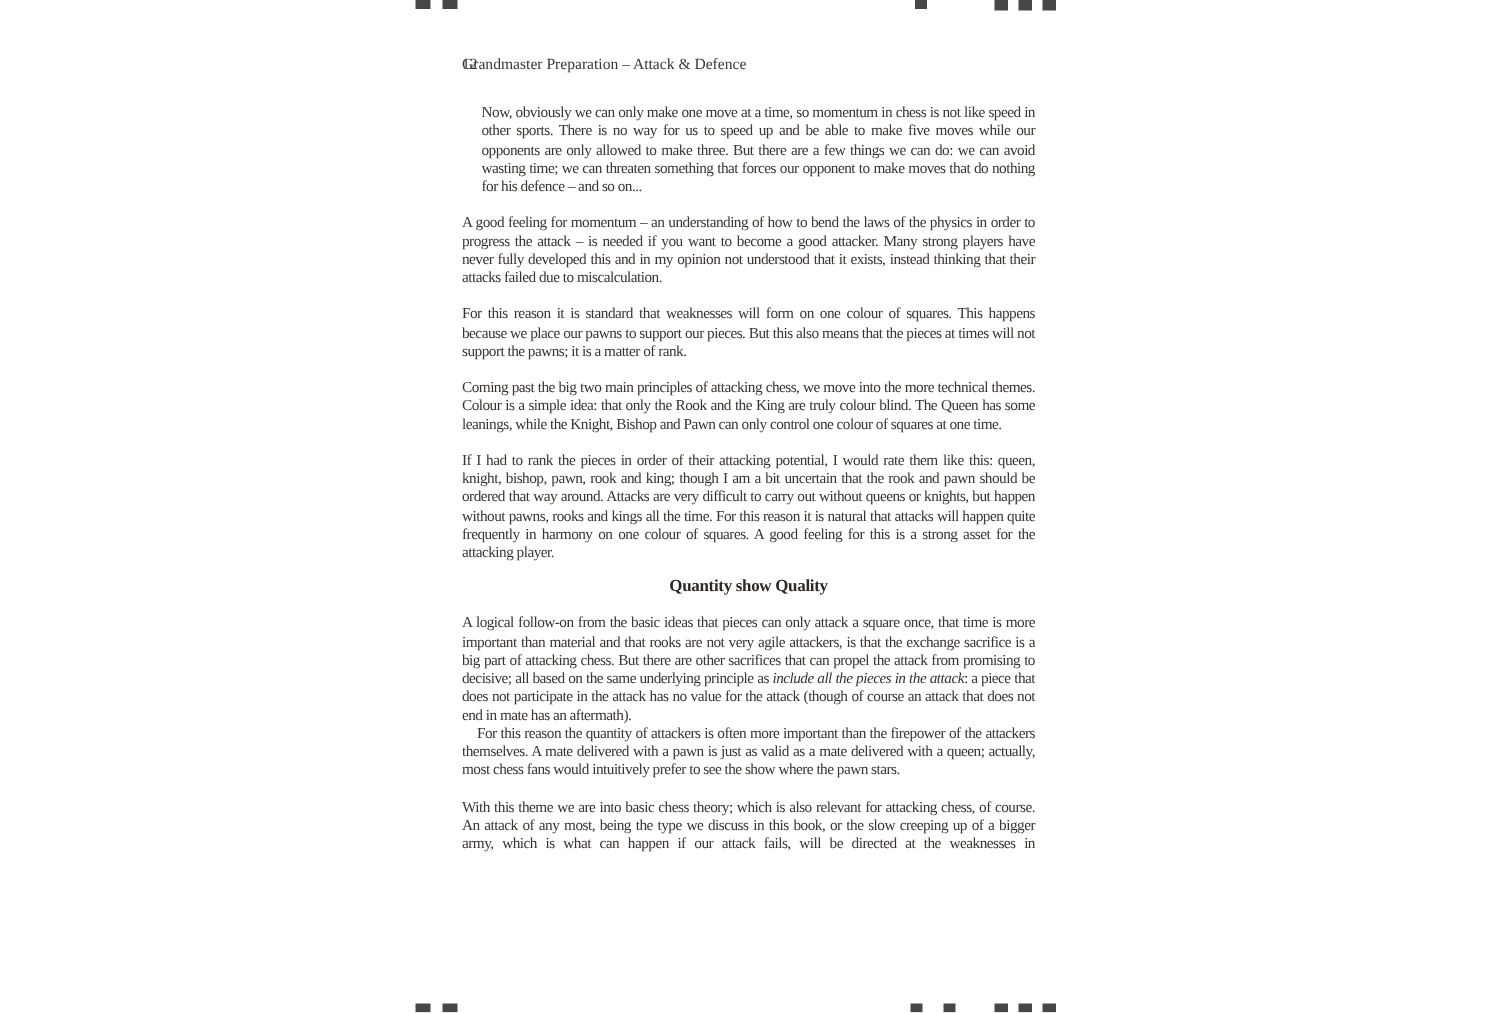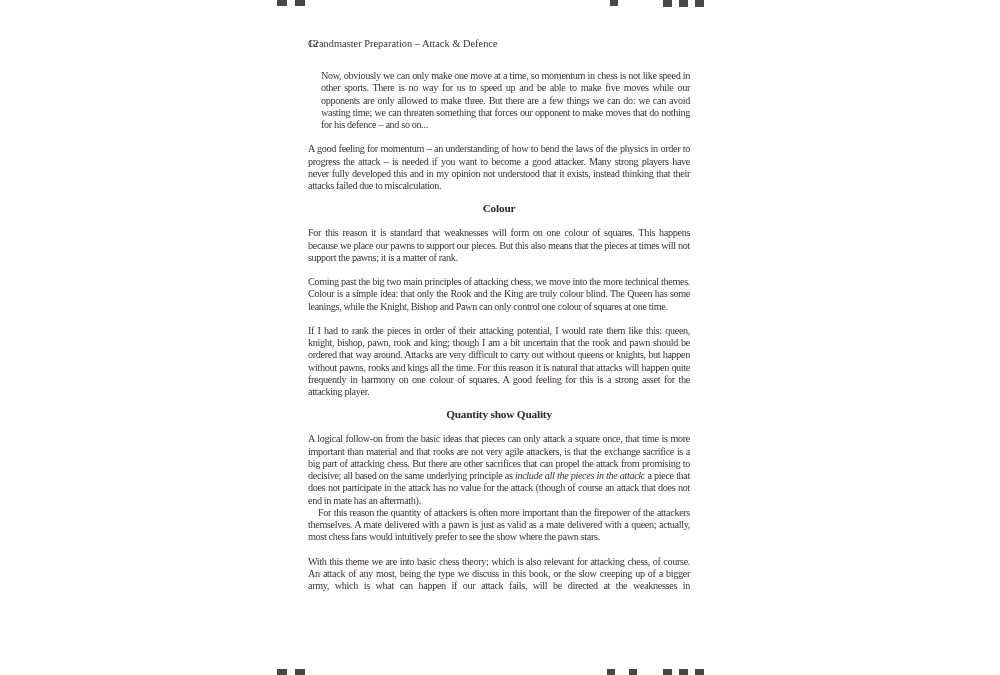--- a/index.html
+++ b/index.html
@@ -100,21 +100,20 @@
 
     <div class="running-header">
       <span class="page-number">12</span>
       <span class="running-title">Grandmaster Preparation – Attack &amp; Defence</span>
     </div>
 
     <p class="body-para first-after-header">Now, obviously we can only make one move at a time, so momentum in chess is not like speed in other sports. There is no way for us to speed up and be able to make five moves while our opponents are only allowed to make three. But there are a few things we can do: we can avoid wasting time; we can threaten something that forces our opponent to make moves that do nothing for his defence – and so on...</p>
 
     <p class="body-para">A good feeling for momentum – an understanding of how to bend the laws of the physics in order to progress the attack – is needed if you want to become a good attacker. Many strong players have never fully developed this and in my opinion not understood that it exists, instead thinking that their attacks failed due to miscalculation.</p>
 
-    <h2 class="section-heading">Colour</h2>
 
     <p class="body-para">For this reason it is standard that weaknesses will form on one colour of squares. This happens because we place our pawns to support our pieces. But this also means that the pieces at times will not support the pawns; it is a matter of rank.</p>
 
     <p class="body-para">Coming past the big two main principles of attacking chess, we move into the more technical themes. Colour is a simple idea: that only the Rook and the King are truly colour blind. The Queen has some leanings, while the Knight, Bishop and Pawn can only control one colour of squares at one time.</p>
 
     <p class="body-para">If I had to rank the pieces in order of their attacking potential, I would rate them like this: queen, knight, bishop, pawn, rook and king; though I am a bit uncertain that the rook and pawn should be ordered that way around. Attacks are very difficult to carry out without queens or knights, but happen without pawns, rooks and kings all the time. For this reason it is natural that attacks will happen quite frequently in harmony on one colour of squares. A good feeling for this is a strong asset for the attacking player.</p>
 
     <h2 class="section-heading">Quantity show Quality</h2>
 
     <p class="body-para"><span>A logical follow-on from the basic ideas that pieces can only attack a square once, that time is more important than material and that rooks are not very agile attackers, is that the exchange sacrifice is a big part of attacking chess. But there are other sacrifices that can propel the attack from promising to decisive; all based on the same underlying principle as </span><em>include all the pieces in the attack</em><span>: a piece that does not participate in the attack has no value for the attack (though of course an attack that does not end in mate has an aftermath).</span></p>

